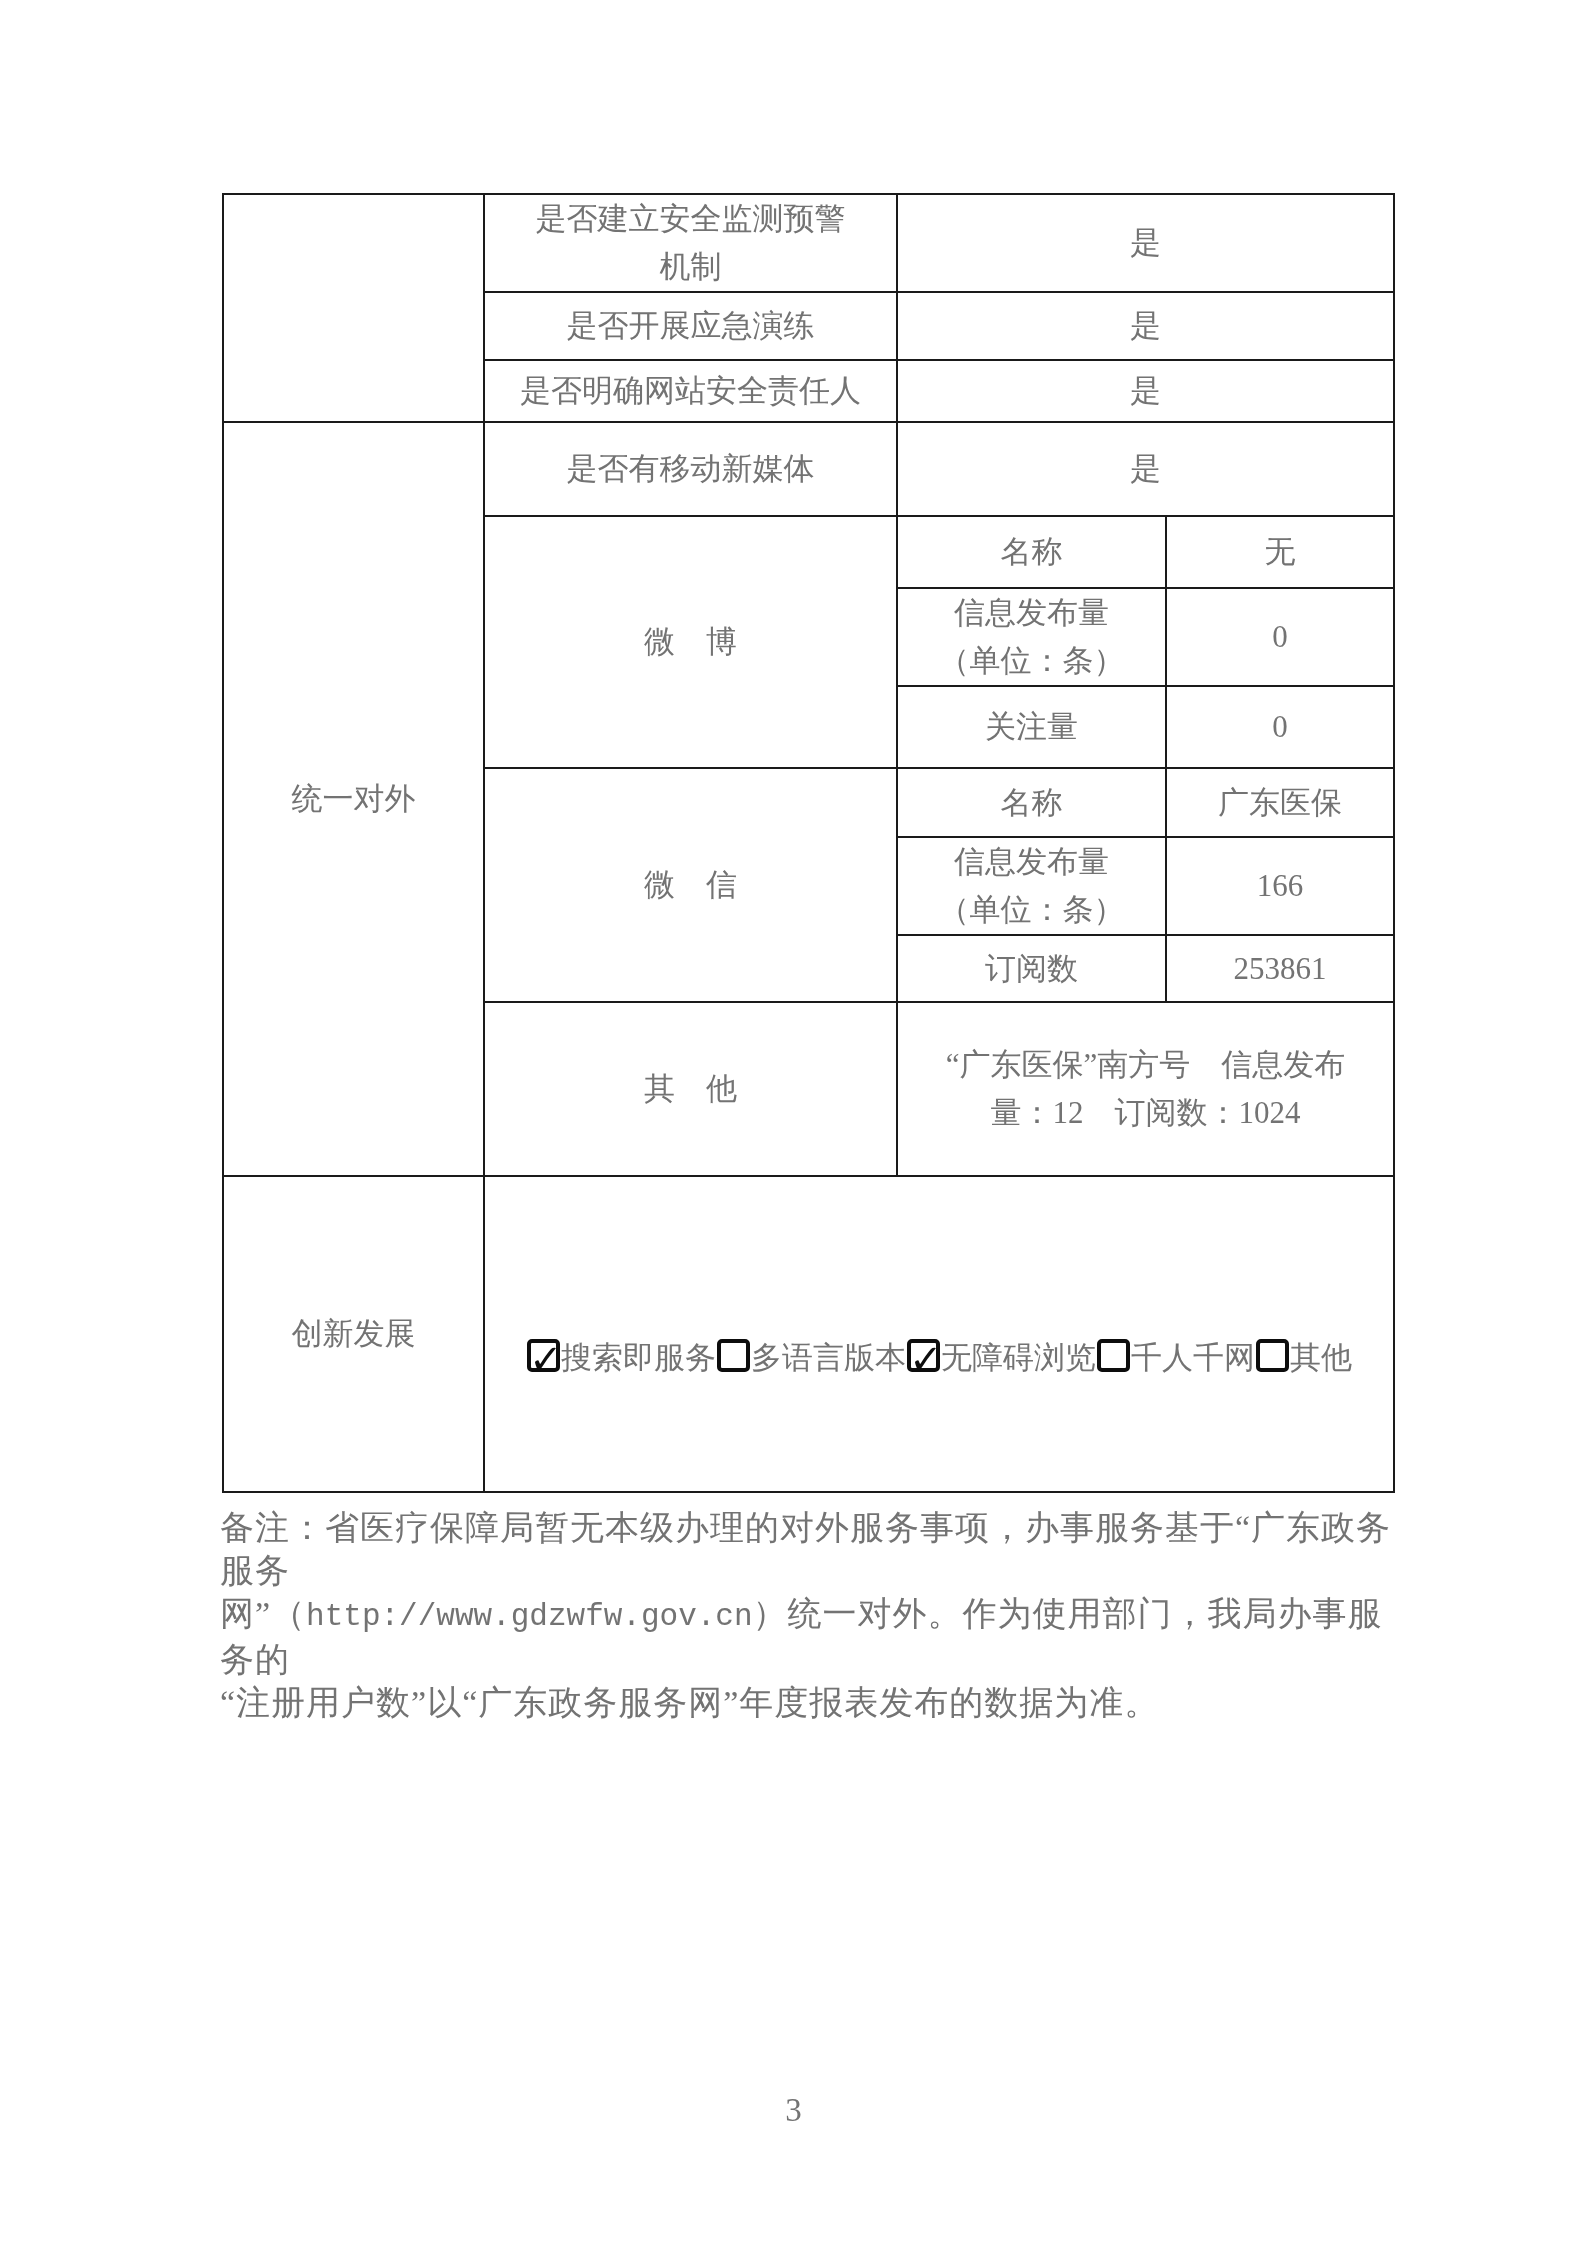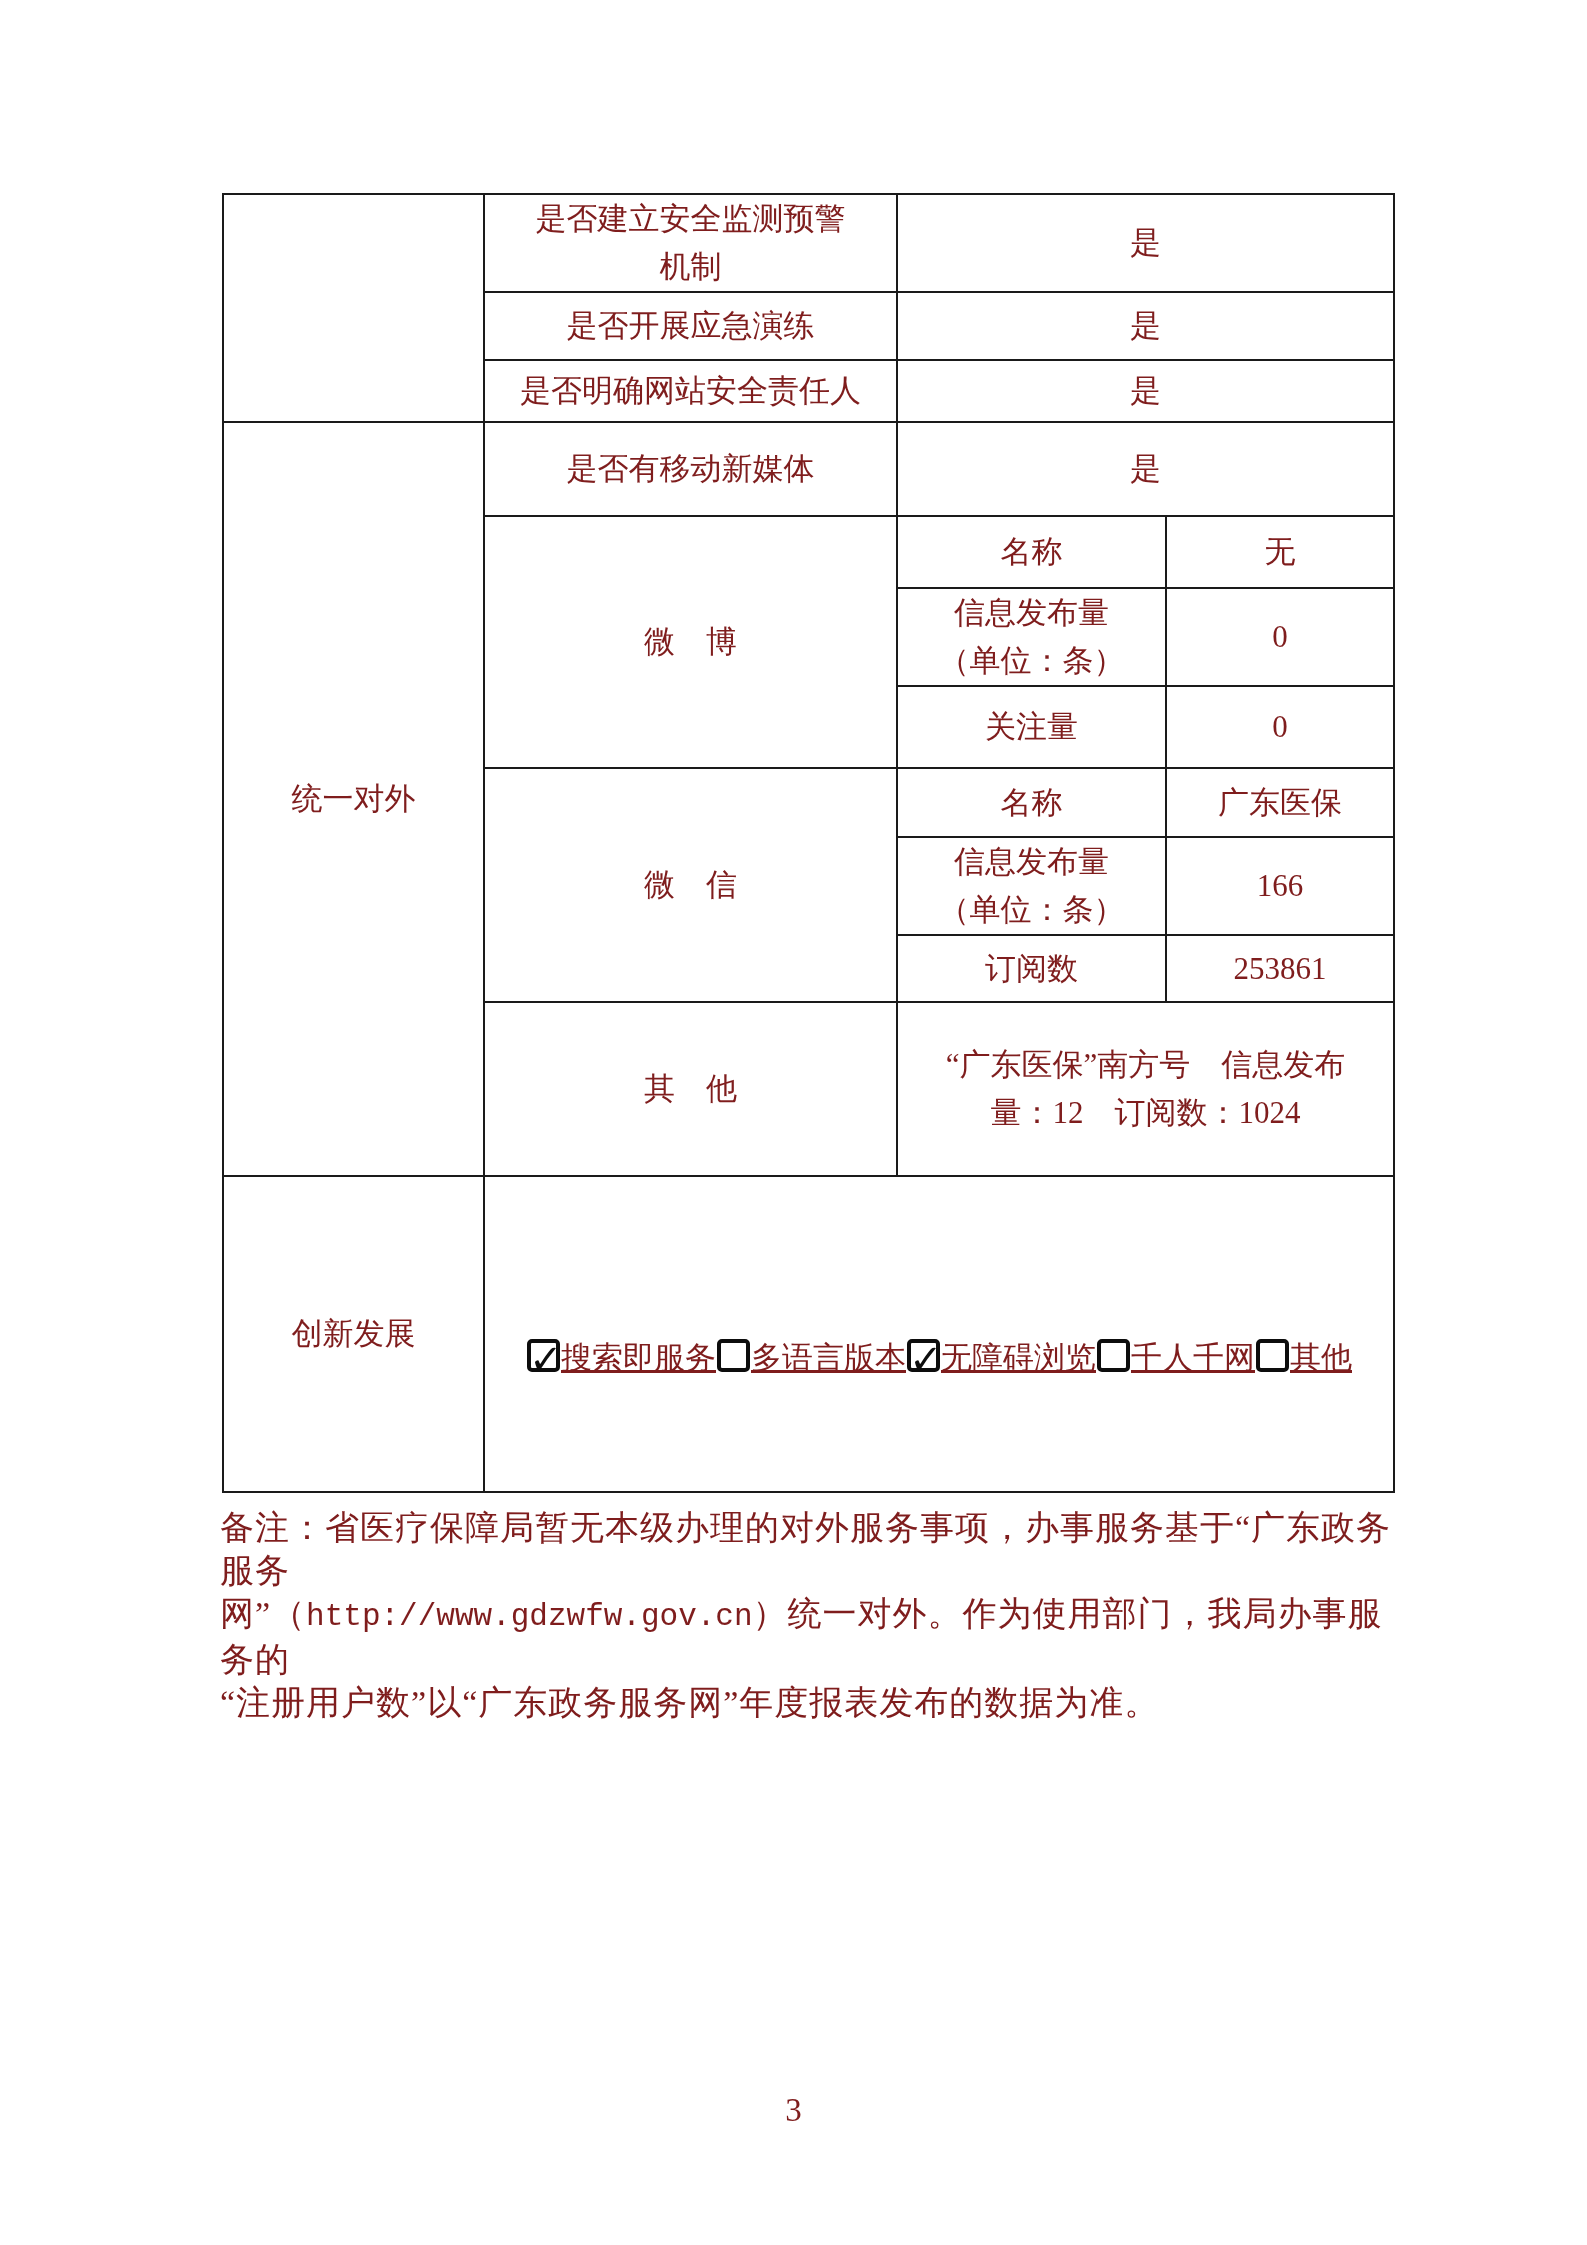--- a/index.html
+++ b/index.html
@@ -1,21 +1,21 @@
 <!DOCTYPE html>
 <html><head>
 <meta charset="utf-8">
 <style>
   html,body{margin:0;padding:0;background:#888;}
   .page{
     position:relative;
     width:1587px;height:2245px;
     margin:0 auto;
     background:#ffffff;
-    color:#7f1d1d;
+    color:#737373;
     font-family:"Liberation Serif","DejaVu Serif",serif;
     overflow:hidden;
   }
   table.report{
     position:absolute;
     left:222px;top:193px;
     width:1171px;
     border-collapse:collapse;
     table-layout:fixed;
   }
@@ -31,21 +31,20 @@
   }
   table.report td.lbl{padding:0 20px;}
   col.c1{width:261px;}
   col.c2{width:413px;}
   col.c3{width:269px;}
   col.c4{width:228px;}
   td.innov{
     text-align:left;
     padding-left:56px;
     white-space:normal;
-    text-decoration:underline;
   }
   .cb{
     display:inline-block;
     width:25px;height:25px;
     border:4px solid #0d0d0d;
     border-radius:5px;
     vertical-align:-4px;
     position:relative;
     margin:0 1px;
     background:#fff;

